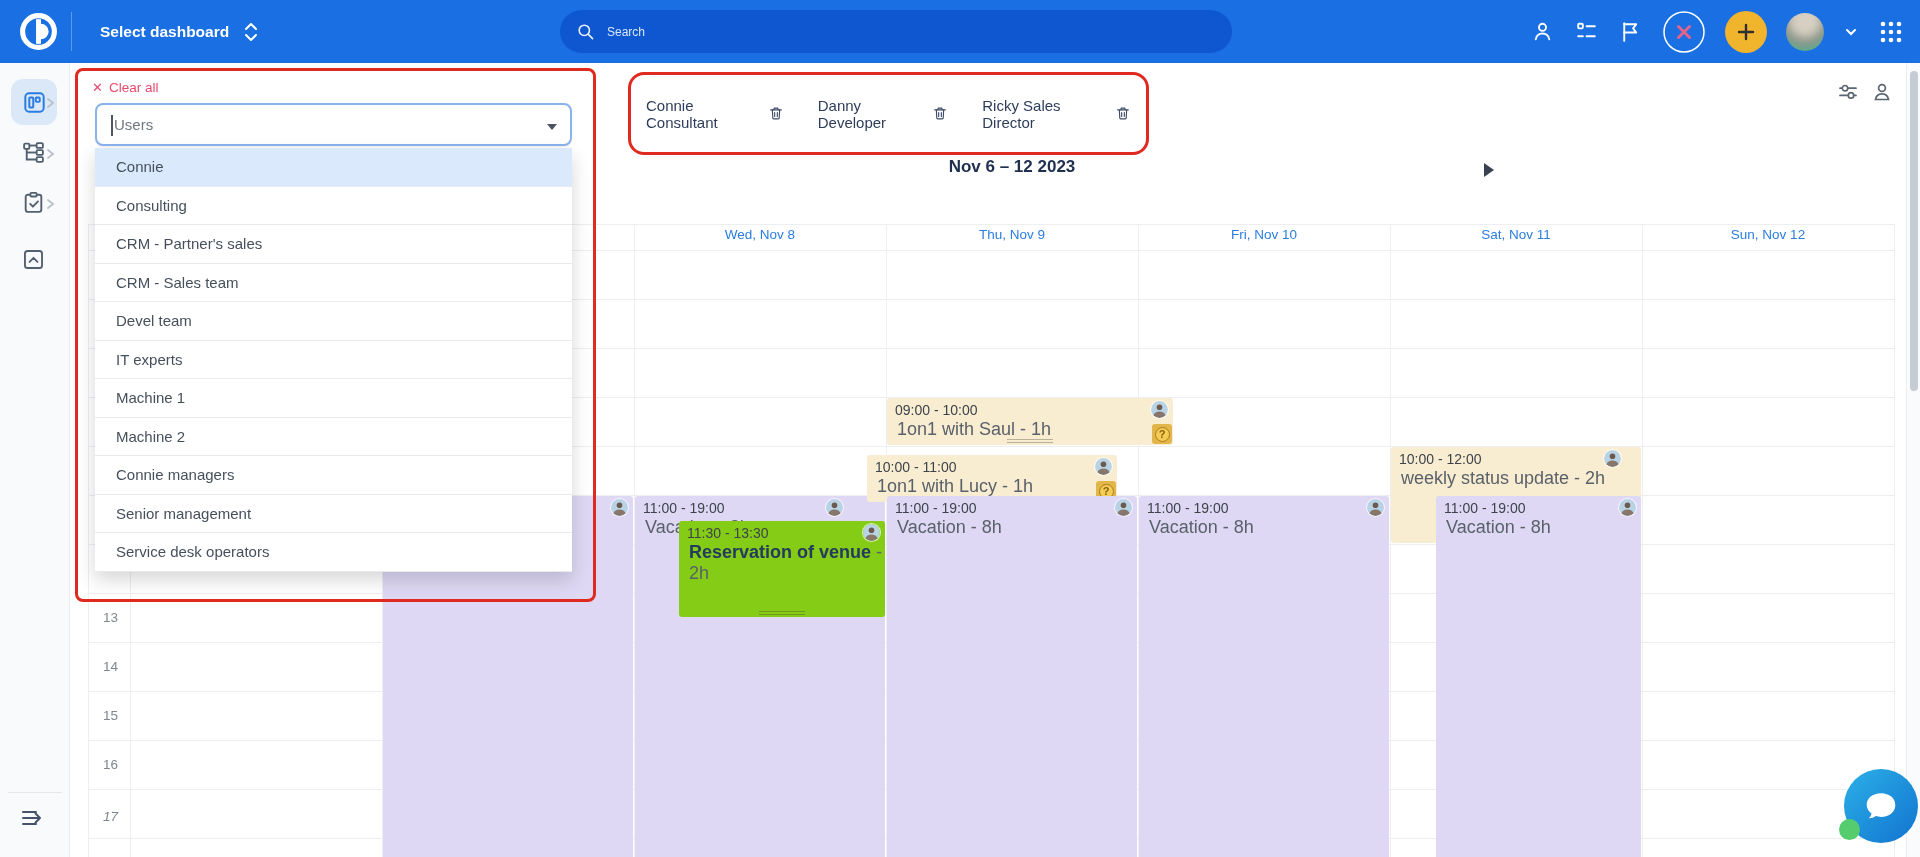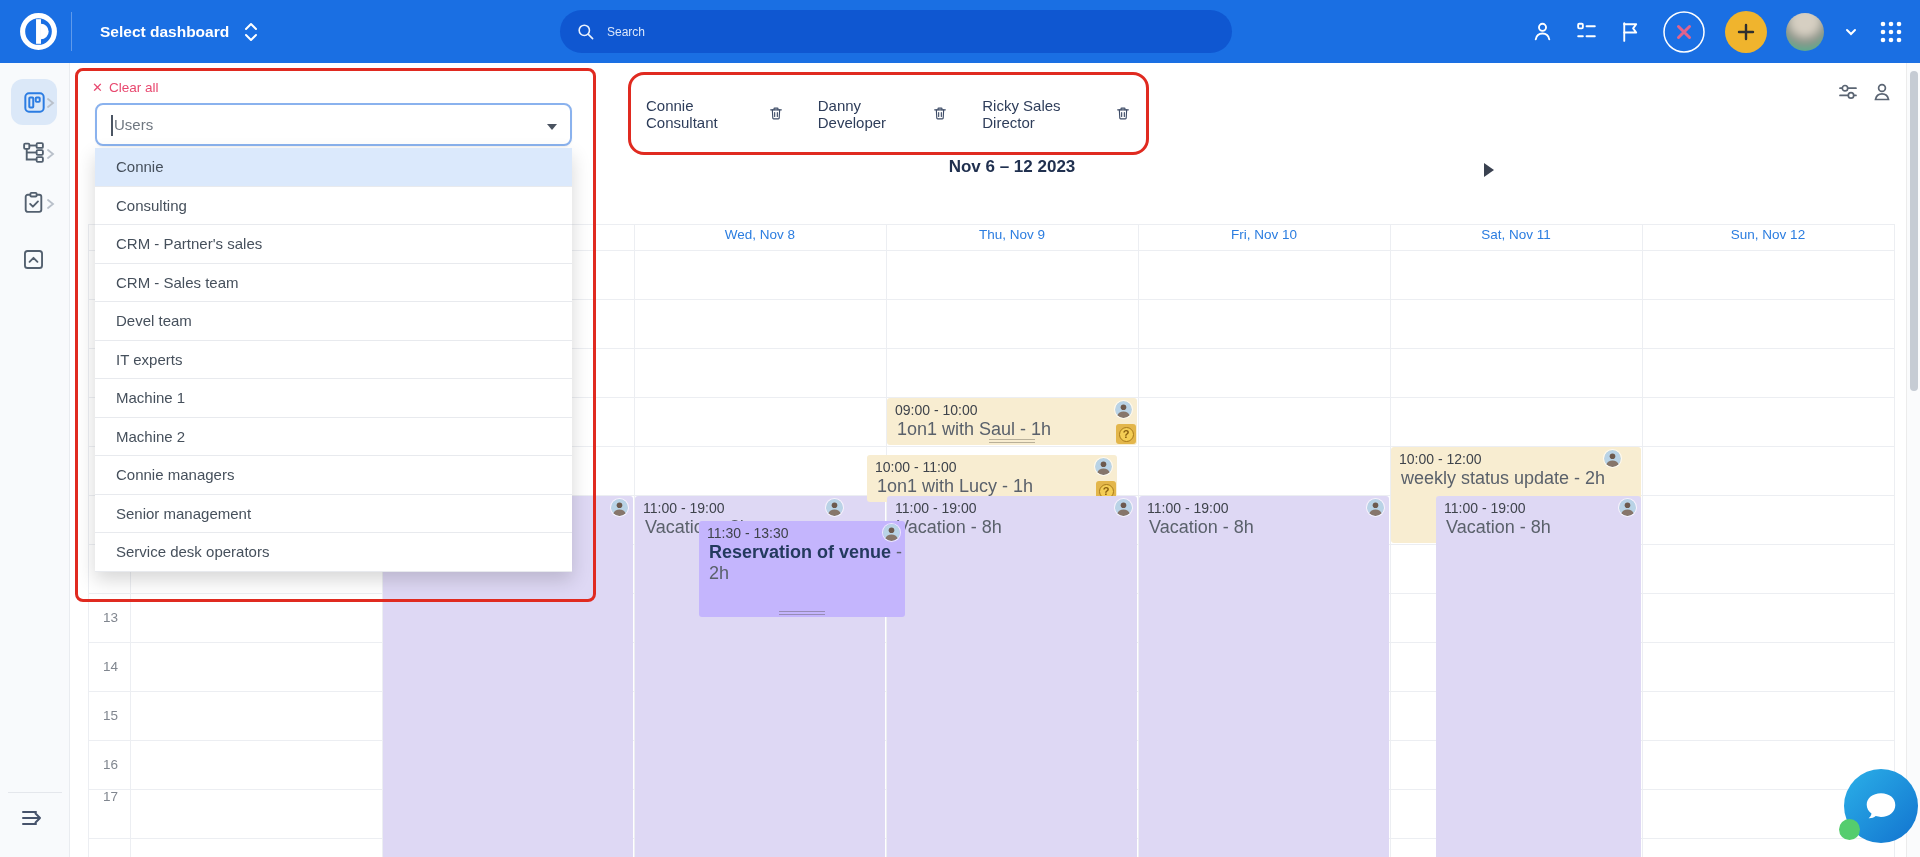--- a/index.html
+++ b/index.html
@@ -37,21 +37,21 @@
   .hourlabel { position:absolute; left:88px; width:30px; height:49px; line-height:49px; text-align:right; color:#80868f; font-size:13.5px; }
   .cal-title { position:absolute; left:130px; top:157px; width:1764px; text-align:center; color:#20304f; font-size:17px; font-weight:700; z-index:2; }
   .next-arrow { position:absolute; left:1484px; top:163px; width:0; height:0; border-left:10px solid #3a4150; border-top:7px solid transparent; border-bottom:7px solid transparent; cursor:pointer; z-index:2; }
   .cal-topicons { position:absolute; right:26px; top:80px; display:flex; gap:10px; z-index:2; }
   .cal-topicons > div { cursor:pointer; }
 
   
   .event { position:absolute; border-radius:3px; padding:4px 0 0 8px; cursor:pointer; }
   .event.cream { background:#f8edd1; }
   .event.vacation { background:#ded8f4; }
-  .event.blue { background:#c4b5fd;margin-left:20px; }
+  .event.blue { background:#84cc16; }
   .ev-time { font-size:14px; color:#3e434b; }
   .ev-title { font-size:18px; color:#5a616b; margin:1px 0 0 2px; }
   .ev-title b { color:#243a5e; }
   .ev-avatar { position:absolute; top:3px; right:5px; width:17px; height:17px; border-radius:50%; overflow:hidden; box-shadow:0 0 0 1px rgba(255,255,255,.7); }
   .ev-qbadge { position:absolute; right:1px; bottom:1px; width:20px; height:20px; background:#e3b64b; border-radius:3px; color:#8a5f10; font-size:11px; font-weight:700; display:flex; align-items:center; justify-content:center; }
   .ev-qbadge::before { content:""; position:absolute; inset:2.5px; border:1.5px solid #a87a1a; border-radius:50%; background:#f4cd55; z-index:-1; }
   .ev-qbadge { z-index:0; }
   .ev-handle { position:absolute; bottom:2px; left:50%; margin-left:-23px; width:46px; height:4px; border-top:1px solid rgba(70,64,48,.35); border-bottom:1px solid rgba(70,64,48,.35); cursor:ns-resize; }
 
   
@@ -115,21 +115,21 @@
       <div class="hline" style="top: 838px;"></div>
       <div class="dayhead" style="left: 634px;">Wed, Nov 8</div>
       <div class="dayhead" style="left: 886px;">Thu, Nov 9</div>
       <div class="dayhead" style="left: 1138px;">Fri, Nov 10</div>
       <div class="dayhead" style="left: 1390px;">Sat, Nov 11</div>
       <div class="dayhead" style="left: 1642px;">Sun, Nov 12</div>
       <div class="hourlabel" style="top: 593px;">13</div>
       <div class="hourlabel" style="top: 642px;">14</div>
       <div class="hourlabel" style="top: 691px;">15</div>
       <div class="hourlabel" style="top: 740px;">16</div>
-      <div class="hourlabel" style="top: 772px;">17</div>
+      <div class="hourlabel" style="top: 792px; font-style: italic;">17</div>
       <div class="event blue" style="left: 131px; top: 447px; width: 250px; height: 96px; z-index: 3;">
         <div class="ev-handle"></div>
       </div>
       <div class="event vacation" style="left: 383px; top: 496px; width: 250px; height: 390px; z-index: 3;">
         <div class="ev-time">11:00 - 19:00</div>
         <div class="ev-title">Vacation - 8h</div>
         <div class="ev-avatar"><svg viewBox="0 0 20 20" width="17" height="17">
             <circle cx="10" cy="10" r="10" fill="#b9d3e6"></circle>
             <circle cx="10" cy="7.4" r="3.3" fill="#6d5a4e"></circle>
             <path d="M2.8 17.2c1-3.2 3.8-4.9 7.2-4.9s6.2 1.7 7.2 4.9A10 10 0 0 1 10 20a10 10 0 0 1-7.2-2.8z" fill="#86766b"></path>
@@ -147,21 +147,21 @@
       <div class="event blue" style="left: 679px; top: 520.5px; width: 206px; height: 96px; z-index: 4;">
         <div class="ev-time">11:30 - 13:30</div>
         <div class="ev-title"><b>Reservation of venue</b> - 2h</div>
         <div class="ev-avatar"><svg viewBox="0 0 20 20" width="17" height="17">
             <circle cx="10" cy="10" r="10" fill="#b9d3e6"></circle>
             <circle cx="10" cy="7.4" r="3.3" fill="#6d5a4e"></circle>
             <path d="M2.8 17.2c1-3.2 3.8-4.9 7.2-4.9s6.2 1.7 7.2 4.9A10 10 0 0 1 10 20a10 10 0 0 1-7.2-2.8z" fill="#86766b"></path>
           </svg></div>
         <div class="ev-handle"></div>
       </div>
-      <div class="event cream" style="left: 887px; top: 398px; width: 250px; height: 47px; z-index: 3;">
+      <div class="event cream" style="left: 887px; top: 398px; width: 286px; height: 47px; z-index: 3;">
         <div class="ev-time">09:00 - 10:00</div>
         <div class="ev-title">1on1 with Saul - 1h</div>
         <div class="ev-avatar"><svg viewBox="0 0 20 20" width="17" height="17">
             <circle cx="10" cy="10" r="10" fill="#b9d3e6"></circle>
             <circle cx="10" cy="7.4" r="3.3" fill="#6d5a4e"></circle>
             <path d="M2.8 17.2c1-3.2 3.8-4.9 7.2-4.9s6.2 1.7 7.2 4.9A10 10 0 0 1 10 20a10 10 0 0 1-7.2-2.8z" fill="#86766b"></path>
           </svg></div>
         <div class="ev-qbadge">?</div>
         <div class="ev-handle"></div>
       </div>

